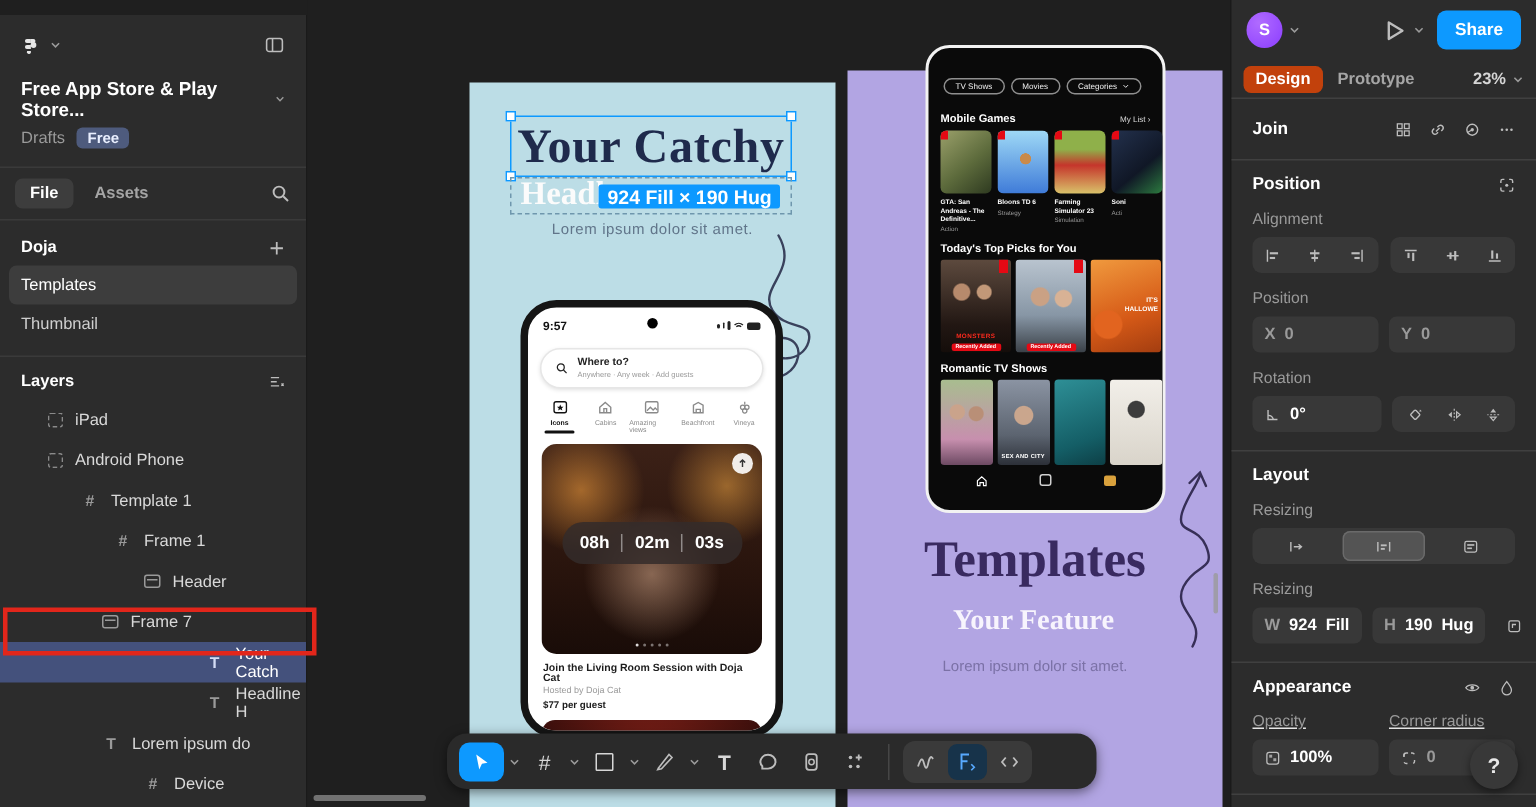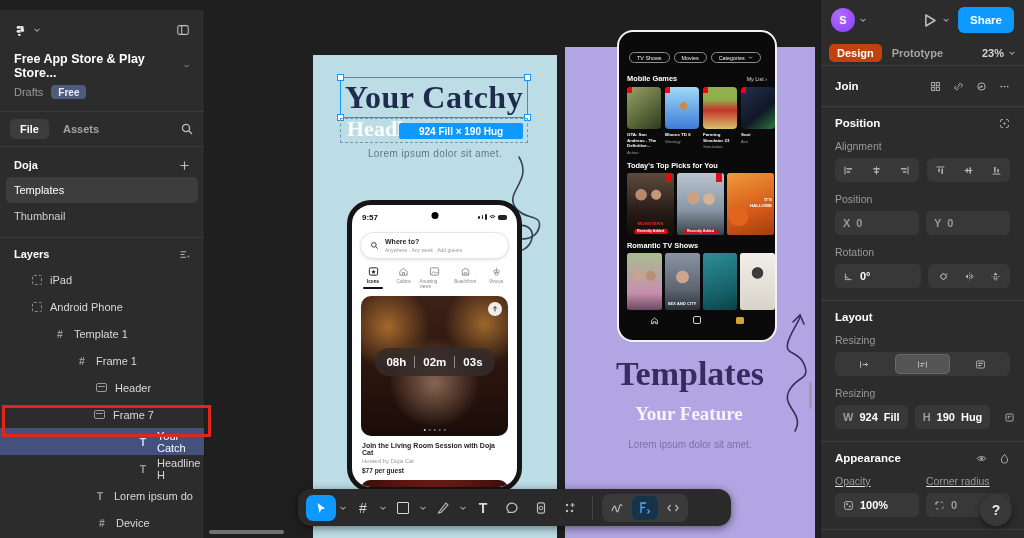--- a/index.html
+++ b/index.html
@@ -30,41 +30,41 @@
     border-radius:5px; color:#cfcfcf; }
   .page-item.active { background:#3d3d3d; color:#fff; }
   .layers-wrap { border-top:1px solid #3a3a3a; margin-top:8px; }
   .layer-row { height:27px; display:flex; align-items:center; gap:8px; color:#d9d9d9; font-size:11px; }
   .layer-row .lg { width:12px; text-align:center; color:#9a9a9a; font-weight:700; font-size:10.5px; flex:0 0 auto;}
   .layer-row.sel { background:#44517c; color:#fff; }
   .dashedbox { width:10px; height:10px; border:1px dashed #8a8a8a; border-radius:2px; flex:0 0 auto; }
   .sectionic { width:11px; height:9px; border:1px solid #9a9a9a; border-radius:2px; position:relative; flex:0 0 auto;}
   .sectionic:after { content:""; position:absolute; left:1px; right:1px; top:2px; height:1px; background:#9a9a9a; }
   .ind0{padding-left:32px}.ind1{padding-left:54px}.ind2{padding-left:76px}
-  .ind3{padding-left:96px}.ind4{padding-left:94px}.ind5{padding-left:137px}
+  .ind3{padding-left:96px}.ind4{padding-left:68px}.ind5{padding-left:137px}
   .red-annot { position:absolute; left:2px; top:405px; width:209px; height:32px;
     border:3.5px solid #e2261b; z-index:60; pointer-events:none; }
 
   
   .canvas { position:relative; flex:1; height:538px; background:#1f1f1f; overflow:hidden; }
   .artboard { position:absolute; }
   .ab-left { left:108px; top:55px; width:244px; height:483px; background:#bcdde6; }
   .ab-right { left:360px; top:47px; width:250px; height:491px; background:#b2a5e3; }
   .serif { font-family:"Liberation Serif", serif; }
 
   
   .selbox { position:absolute; left:27px; top:22px; width:188px; height:41px;
     border:1.5px solid #0d99ff; display:flex; align-items:center; justify-content:center; }
   .handle { position:absolute; width:7px; height:7px; background:#fff; border:1.5px solid #0d99ff; }
   .h-tl{left:-4px;top:-4px}.h-tr{right:-4px;top:-4px}.h-bl{left:-4px;bottom:-4px}.h-br{right:-4px;bottom:-4px}
   .catchy { font-size:32px; font-weight:700; color:#1f2a4c; letter-spacing:.5px; white-space:nowrap; }
   .dashsel { position:absolute; left:27px; top:63px; width:188px; height:25px; border:1px dashed #6f97ad; }
   .headl { position:absolute; left:34px; top:61px; font-size:22px; font-weight:600; color:#fbfbfb; }
   .szbadge { position:absolute; left:86px; top:68px; height:16px; background:#0d99ff; color:#fff;
-    font-size:10px; font-weight:700; display:flex; align-items:center; padding:0 20px; border-radius:2px; white-space:nowrap;}
+    font-size:13px; font-weight:700; display:flex; align-items:center; padding:0 6px; border-radius:2px; white-space:nowrap;}
   .ab-lorem { position:absolute; left:0; right:0; top:93px; text-align:center; font-size:10px;
     color:#61758a; letter-spacing:.4px; }
   .doodle { position:absolute; pointer-events:none; }
 
   
   .phoneL { position:absolute; left:34px; top:145px; width:175px; height:292px; background:#fff;
     border:5px solid #151515; border-radius:24px; overflow:hidden; color:#222; }
   .plstat { position:relative; height:16px; margin:4px 10px 0; font-size:8px; font-weight:700; color:#111;
     display:flex; align-items:center; }
   .plcam { position:absolute; left:50%; top:3px; width:7px; height:7px; background:#000; border-radius:50%;

